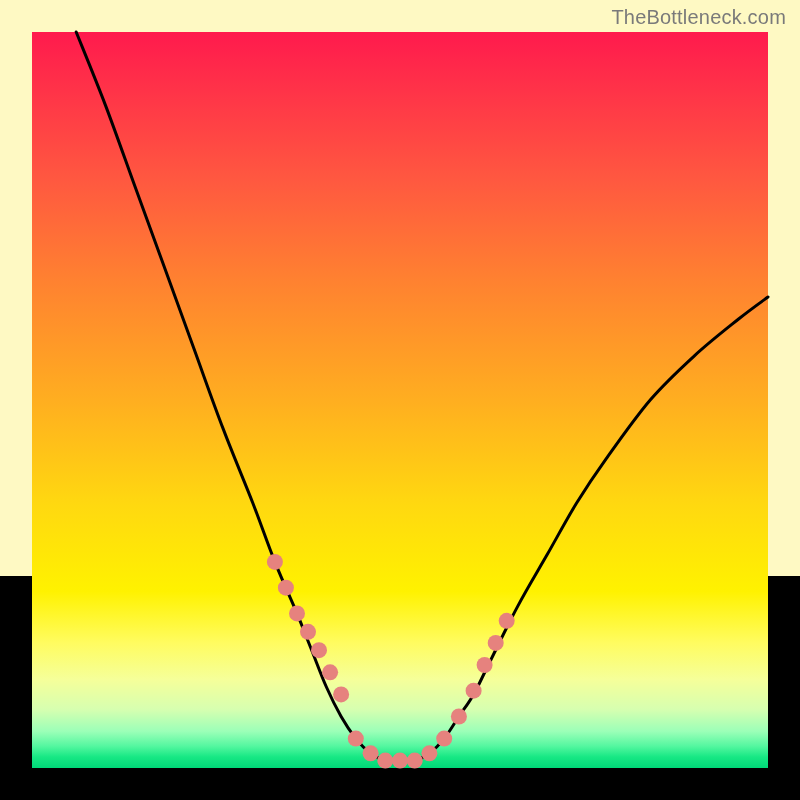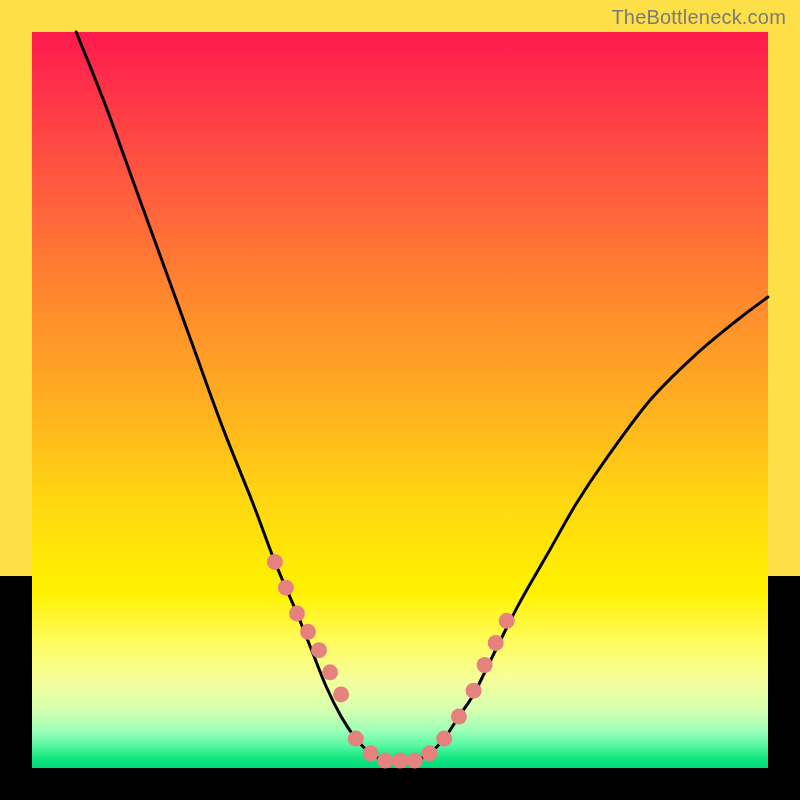--- a/index.html
+++ b/index.html
@@ -8,21 +8,21 @@
     width: 800px;
     height: 800px;
     overflow: hidden;
     background: #000;
     font-family: Arial, Helvetica, sans-serif;
   }
   .stage {
     position: relative;
     width: 800px;
     height: 576px;
-    background: #fde047;
+    background: #fef9c3;
   }
   .plot-area {
     position: absolute;
     left: 32px;
     top: 32px;
     width: 736px;
     height: 736px;
     
   }
   .gradient-bg {

